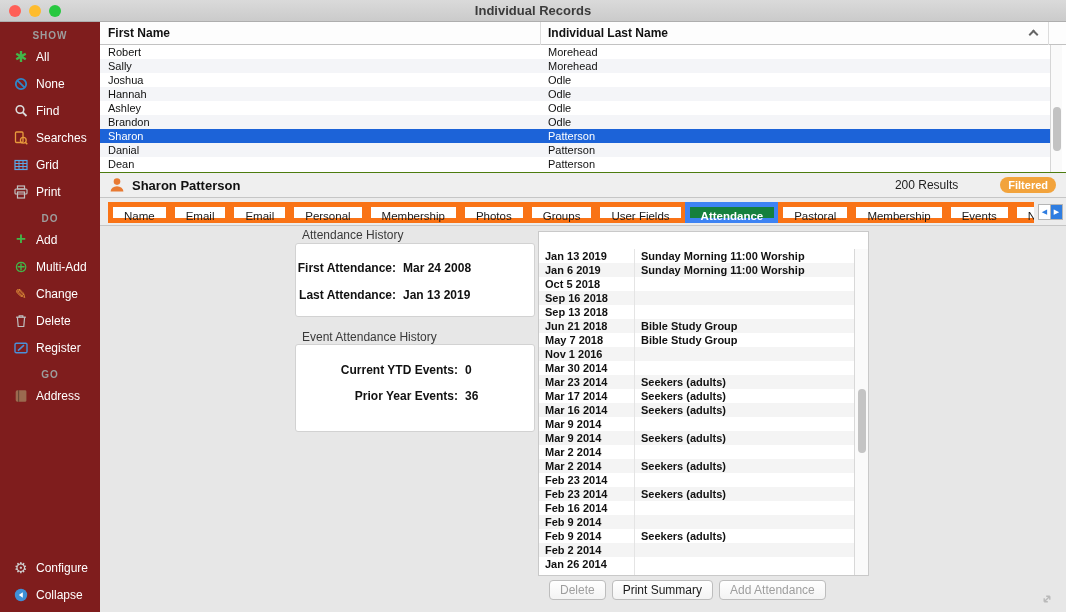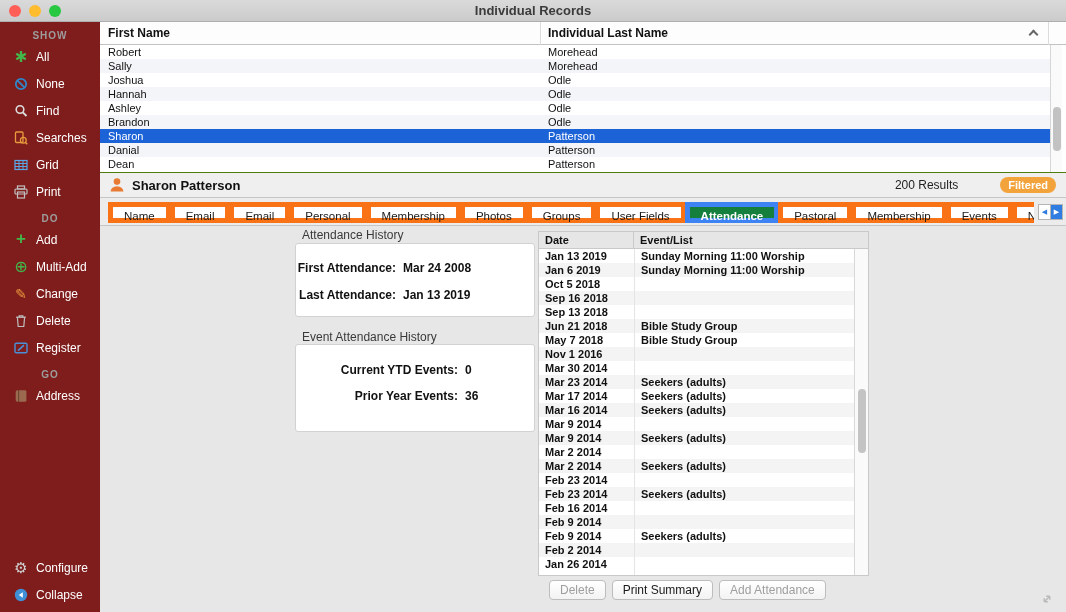--- a/index.html
+++ b/index.html
@@ -349,24 +349,20 @@
             <span class="val">0</span>
           </div>
           <div class="irow">
             <span class="lbl">Prior Year Events:</span>
             <span class="val">36</span>
           </div>
         </div>
     </div>
 
     <div class="att-table">
-      <div class="att-head">
-        <span class="att-h-date">Date</span>
-        <span class="att-h-event">Event/List</span>
-      </div>
       <div class="att-body" id="att-rows">
           <div class="att-row">
             <span class="att-date">Jan 13 2019</span>
             <span class="att-event">Sunday Morning 11:00 Worship</span>
           </div>
           <div class="att-row alt">
             <span class="att-date">Jan 6 2019</span>
             <span class="att-event">Sunday Morning 11:00 Worship</span>
           </div>
           <div class="att-row">

